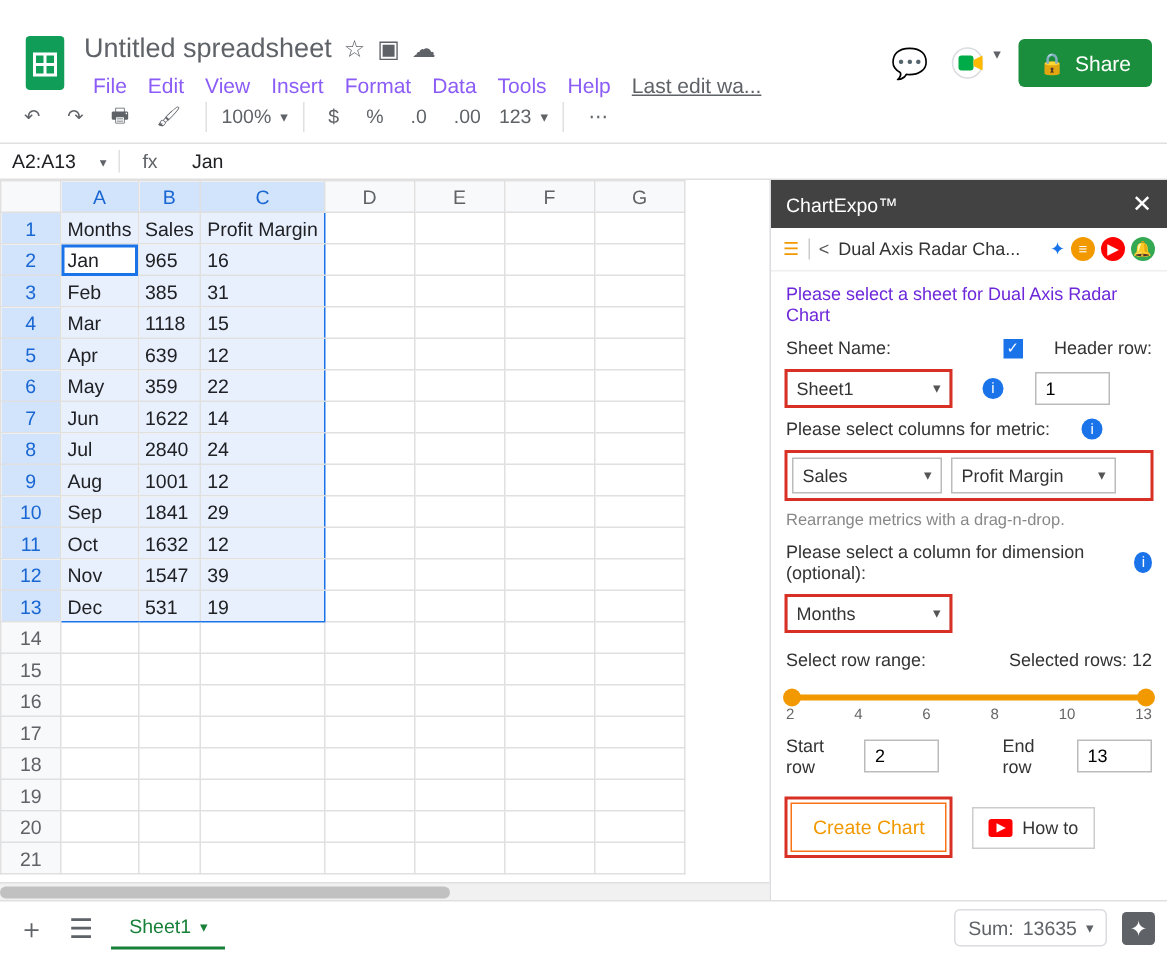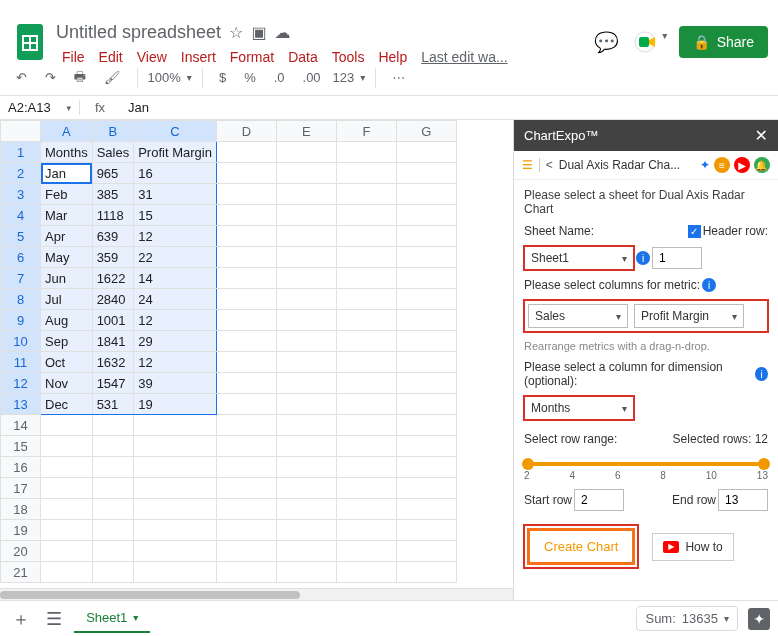--- a/index.html
+++ b/index.html
@@ -7,21 +7,21 @@
 
   
   .appbar { display: flex; align-items: flex-start; padding: 22px 10px 0 10px; height: 60px; }
   .logo { width: 40px; height: 40px; display: flex; align-items: center; justify-content: center; margin-right: 6px; }
   .logo svg { width: 26px; height: 36px; }
   .title-area { flex: 1; display: flex; flex-direction: column; }
   .title-row { display: flex; align-items: center; gap: 8px; }
   .doc-title { font-size: 18px; color: #5f6368; }
   .title-icons { display: flex; gap: 8px; color: #5f6368; font-size: 16px; }
   .menu-row { display: flex; gap: 2px; margin-top: 2px; }
-  .menu-item { font-size: 14px; color: #b91c1c; padding: 4px 6px; cursor: pointer; }
+  .menu-item { font-size: 14px; color: #8b5cf6; padding: 4px 6px; cursor: pointer; }
   .last-edit { color: #5f6368; text-decoration: underline; font-size: 14px; padding: 4px 6px; }
   .appbar-right { display: flex; align-items: center; gap: 12px; padding-top: 4px; }
   .comment-icon, .meet-icon { color: #5f6368; font-size: 20px; }
   .meet-badge { position: relative; width: 36px; height: 24px; }
   .share-btn { background: #1a8e3c; color: #fff; border: none; border-radius: 4px; padding: 8px 14px; font-size: 14px; font-weight: 500; display: flex; align-items: center; gap: 6px; cursor: pointer; }
 
   
   .toolbar { display: flex; align-items: center; gap: 6px; padding: 4px 10px; border-bottom: 1px solid #e0e0e0; height: 36px; font-size: 13px; color: #5f6368; }
   .tb-btn { padding: 4px 6px; cursor: pointer; }
   .tb-sep { width: 1px; height: 20px; background: #e0e0e0; margin: 0 4px; }
@@ -65,32 +65,32 @@
   
   .sidepanel { width: 265px; background: #fff; border-left: 1px solid #dadce0; display: flex; flex-direction: column; font-size: 12px; color: #333;}
   .sp-head { background: #424242; color: #fff; display: flex; align-items: center; justify-content: space-between; padding: 6px 10px; font-size: 13px; }
   .sp-close { color: #fff; cursor: pointer; font-size: 16px; }
   .sp-nav { display: flex; align-items: center; gap: 6px; padding: 6px 8px; border-bottom: 1px solid #eee; }
   .sp-nav-title { flex: 1; font-size: 12px; color: #333; white-space: nowrap; overflow: hidden; text-overflow: ellipsis; }
   .sp-nav-icons { display: flex; gap: 4px; align-items: center; }
   .ico { width: 16px; height: 16px; border-radius: 50%; display: inline-flex; align-items: center; justify-content: center; font-size: 10px; color: #fff; }
   .ico-y { background: #ff0000; } .ico-g { background: #34a853; } .ico-o { background: #f29900; }
   .sp-body { padding: 8px 10px; display: flex; flex-direction: column; gap: 8px; font-size: 12px; color: #333; overflow: auto; }
-  .sp-label { font-size: 12px; color: #404040; }
-  .sp-row { display: flex; align-items: center; gap: 2px; }
+  .sp-label { font-size: 12px; color: #6d28d9; }
+  .sp-row { display: flex; align-items: center; gap: 21px; }
   .sp-select { border: 1px solid #bbb; padding: 4px 6px; font-size: 12px; background: #fff; display: flex; align-items: center; justify-content: space-between; cursor: pointer; }
   .hi-red { outline: 2px solid #d93025; outline-offset: -1px; }
   .sp-select .caret { font-size: 10px; color: #555; }
   .sp-input { border: 1px solid #bbb; padding: 3px 6px; font-size: 12px; width: 50px; }
   .sp-note { font-size: 11px; color: #888; }
   .info-ico { width: 14px; height: 14px; border-radius: 50%; background: #1a73e8; color: #fff; font-size: 10px; display: inline-flex; align-items: center; justify-content: center; }
   .slider { position: relative; height: 4px; background: #f29900; border-radius: 2px; margin: 8px 2px 2px 2px; }
   .slider-dot { position: absolute; width: 12px; height: 12px; background: #f29900; border-radius: 50%; top: -4px; }
   .slider-ticks { display: flex; justify-content: space-between; font-size: 10px; color: #666; margin-top: 4px; }
-  .create-btn { border: 3px solid #f97316; color: #f29900; background: #fff; padding: 8px 14px; font-size: 13px; cursor: pointer; }
+  .create-btn { border: 1px solid #f97316; color: #f29900; background: #fff; padding: 8px 14px; font-size: 13px; cursor: pointer; }
   .howto { border: 1px solid #ccc; padding: 6px 10px; font-size: 12px; display: flex; align-items: center; gap: 6px; cursor: pointer; }
   .yt { width: 16px; height: 12px; background: #ff0000; border-radius: 2px; display: inline-flex; align-items: center; justify-content: center; color: #fff; font-size: 8px;}
   .checkbox { width: 13px; height: 13px; background: #1a73e8; display: inline-flex; align-items: center; justify-content: center; color: #fff; font-size: 10px;}
 
   .explore { width: 22px; height: 22px; background: #5f6368; border-radius: 3px; display: flex; align-items: center; justify-content: center; color: #fff; font-size: 14px;}
 </style>
 </head>
 <body>
 
 <div class="appbar">

